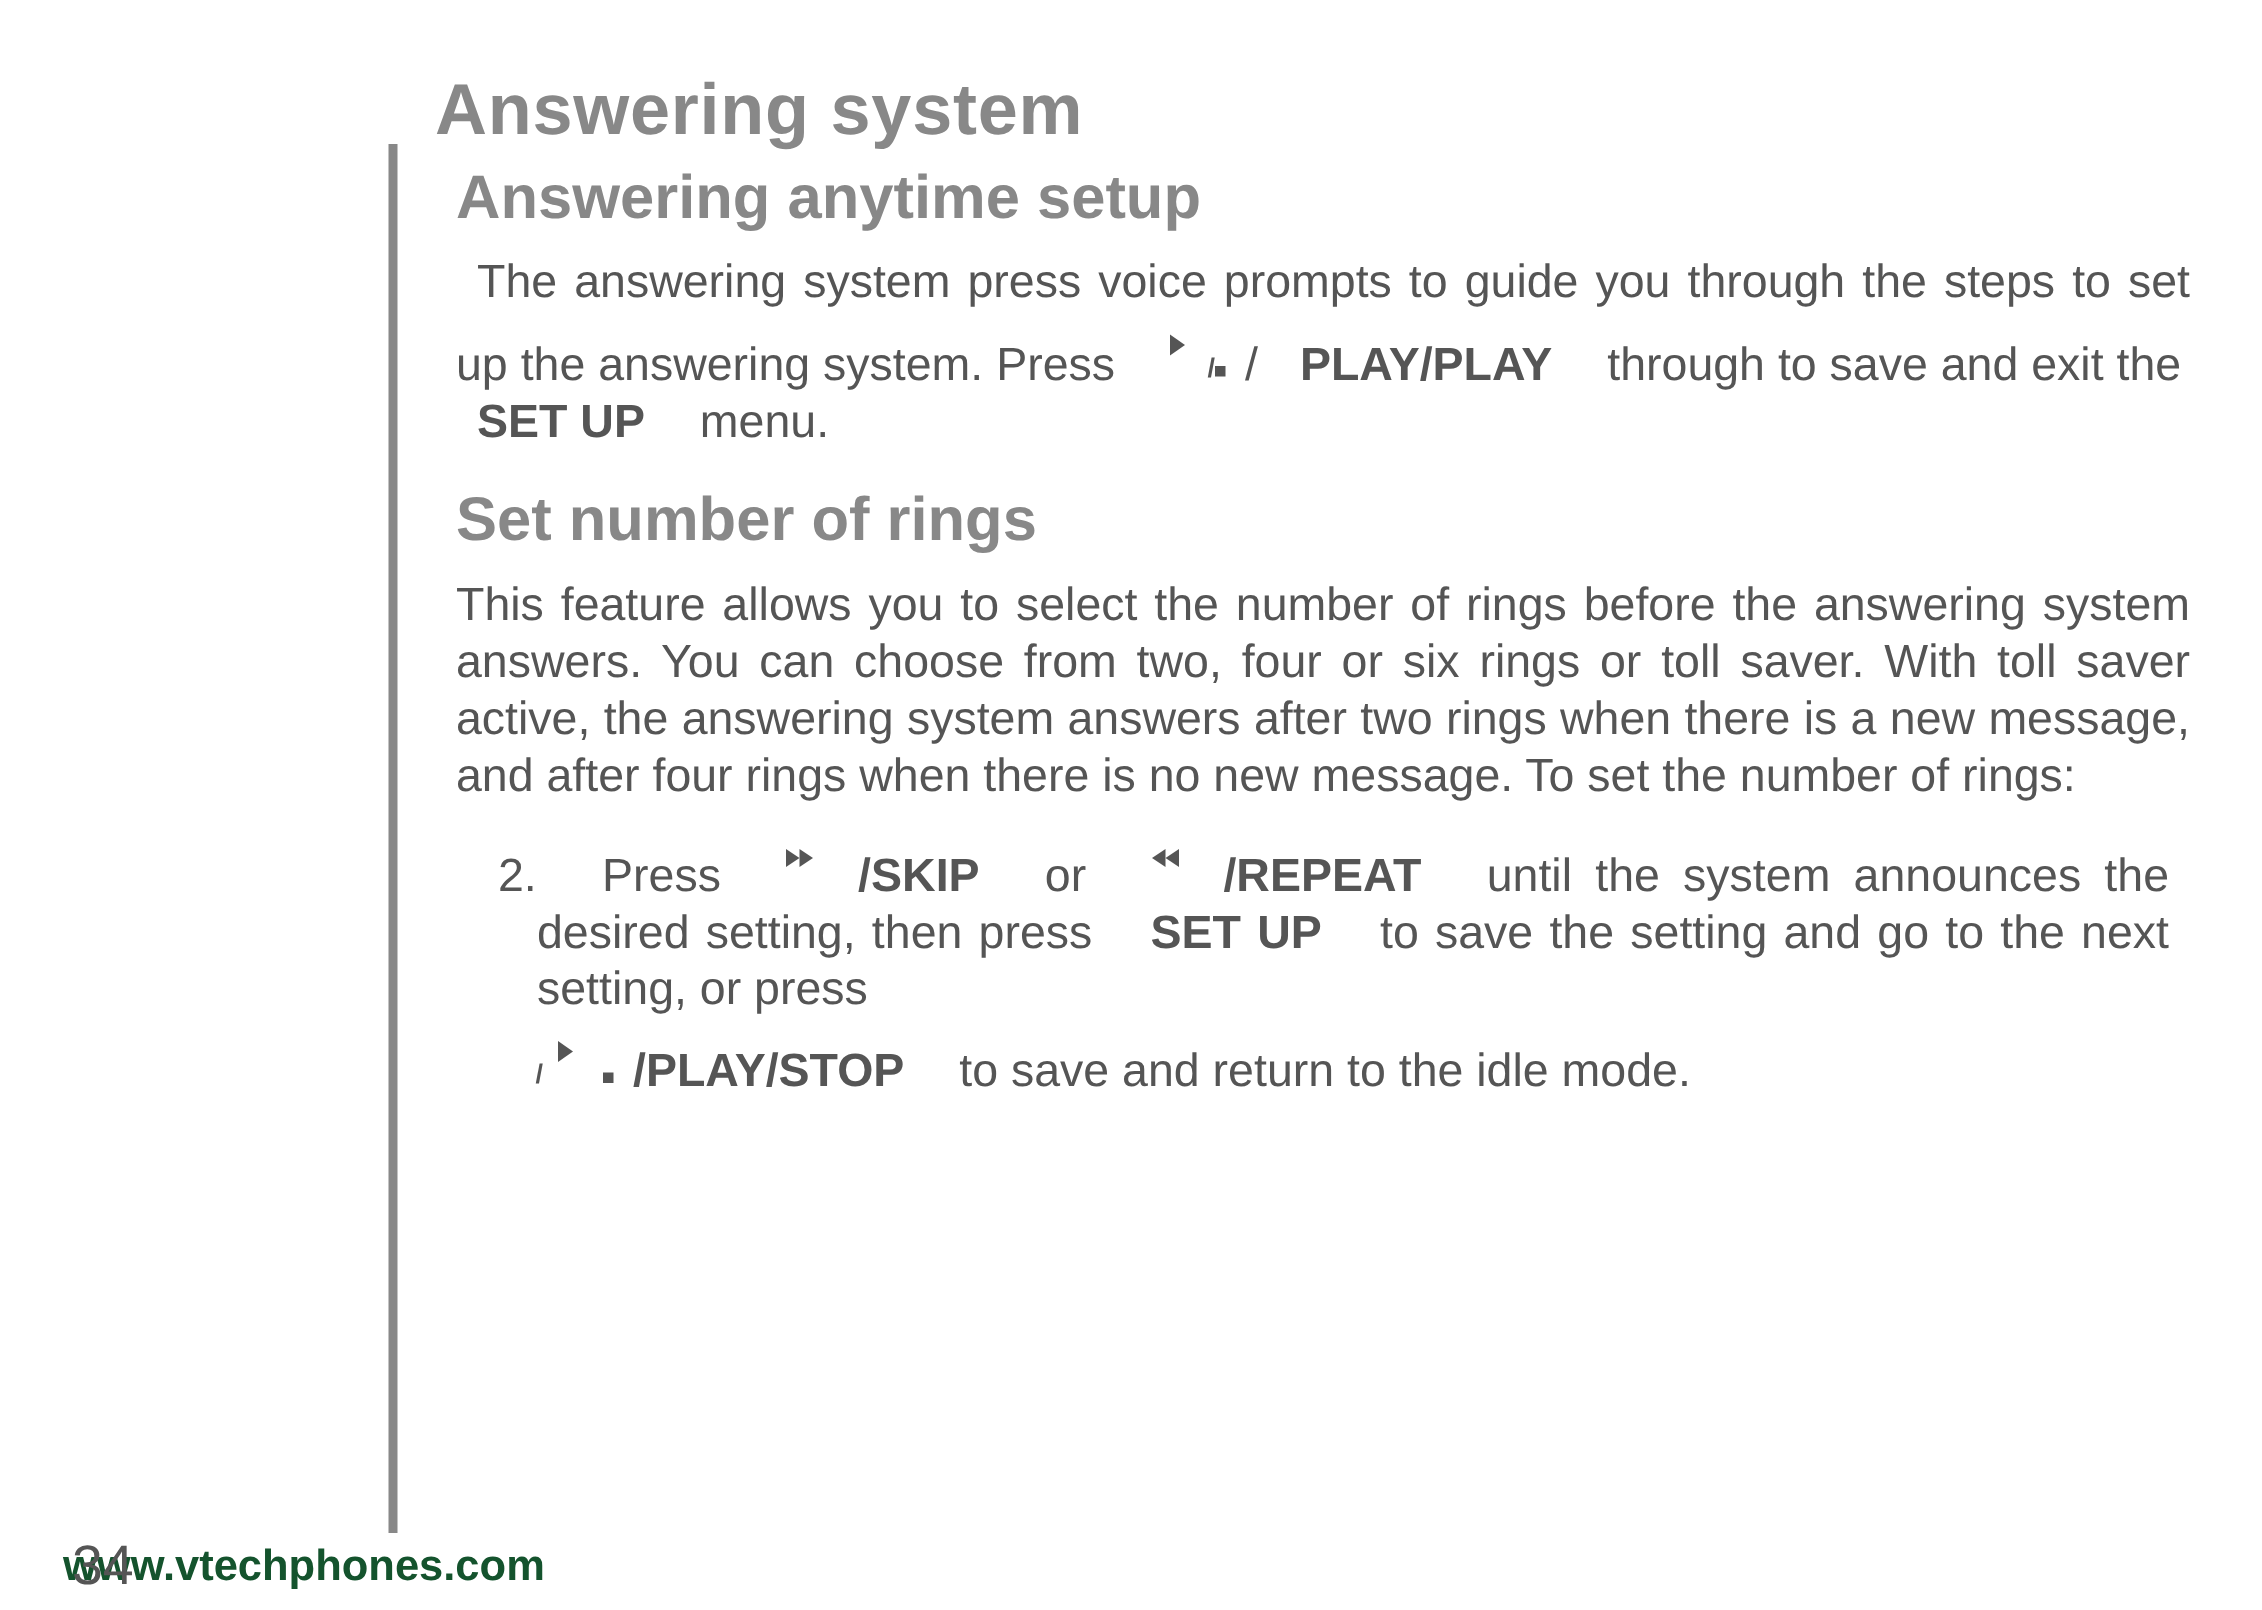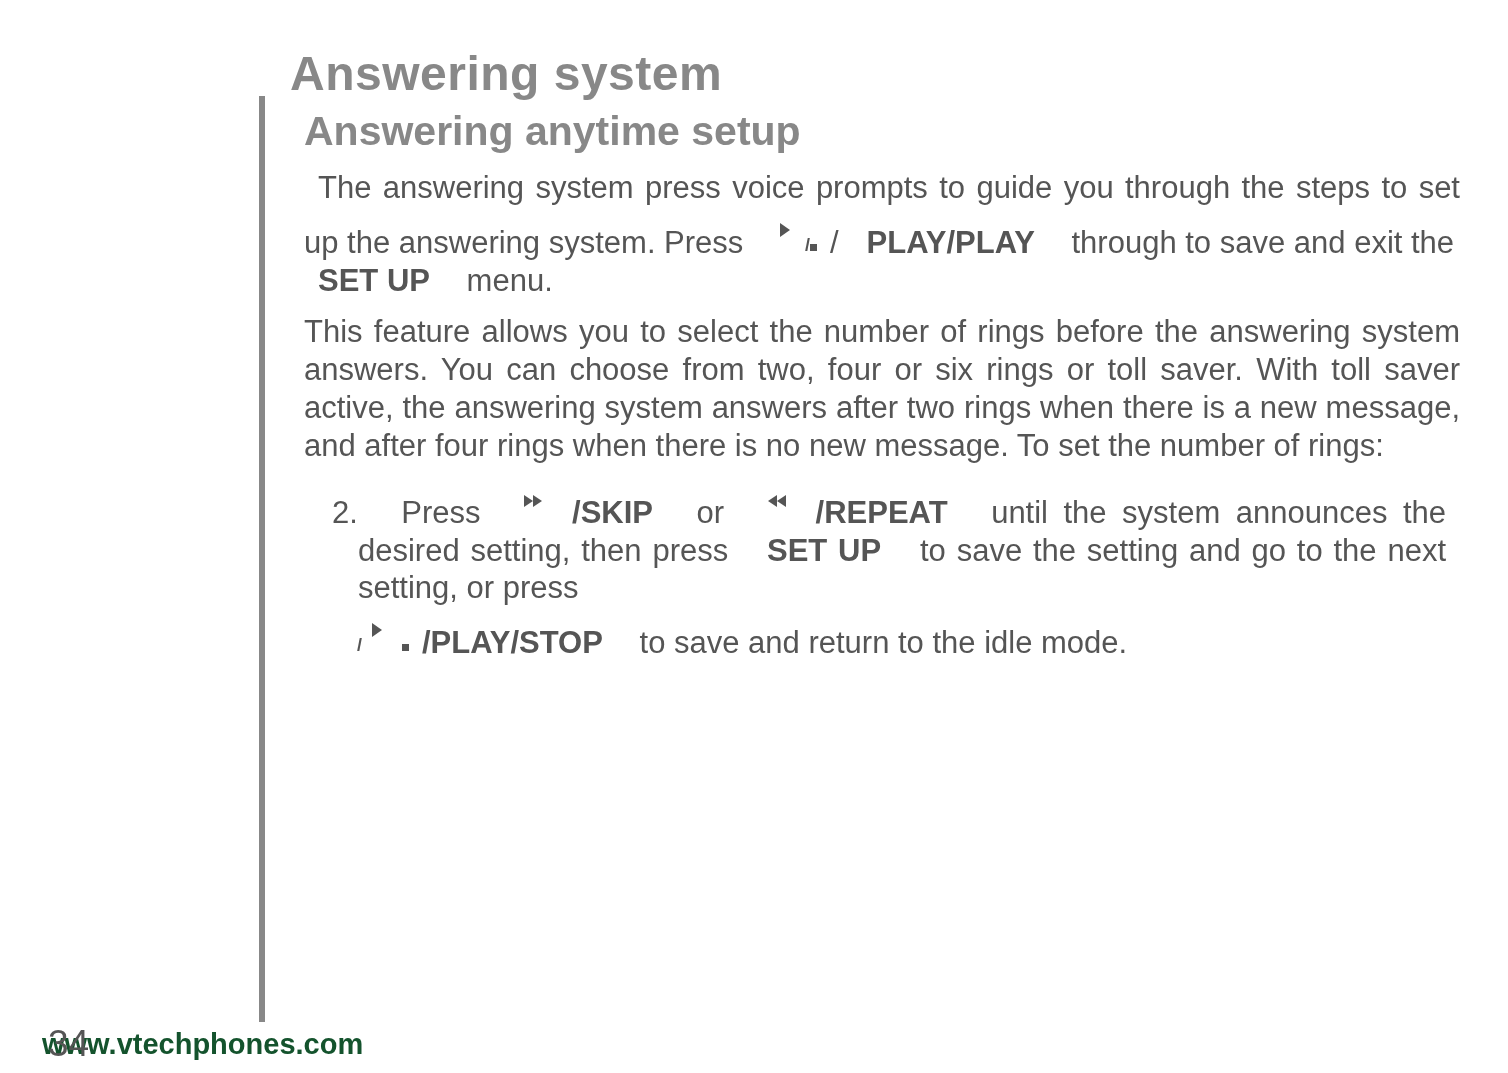--- a/index.html
+++ b/index.html
@@ -207,20 +207,21 @@
   <div class="chapter-title">Answering system</div>
 
   <div class="content">
 
     <div class="section-title">Answering anytime setup</div>
 
     <p class="body-text">
       <span>The answering system press voice prompts to guide you through the steps to set up the answering system. Press </span><span class="play-icon"><span class="slash">/</span><span class="sq"></span></span><span>/</span><b>PLAY/PLAY</b><span> through to save and exit the </span><b>SET UP</b><span> menu.</span>
     </p>
 
+    <div class="section-title mt">Set number of rings</div>
 
     <p class="body-text">This feature allows you to select the number of rings before the answering system answers. You can choose from two, four or six rings or toll saver. With toll saver active, the answering system answers after two rings when there is a new message, and after four rings when there is no new message. To set the number of rings:</p>
 
     <ol class="steps">
       <li>
         <span>2. </span><span>Press </span><span class="ff-icon"></span><b>/SKIP</b><span> or </span><span class="rw-icon"></span><b>/REPEAT</b><span> until the system announces the desired setting, then press </span><b>SET UP</b><span> to save the setting and go to the next setting,  or press </span><br><span class="play-icon"><span class="slash">/</span><span class="sq"></span></span><b>/PLAY/STOP</b><span> to save and return to the idle mode.</span>
       </li>
     </ol>
 
   </div>

